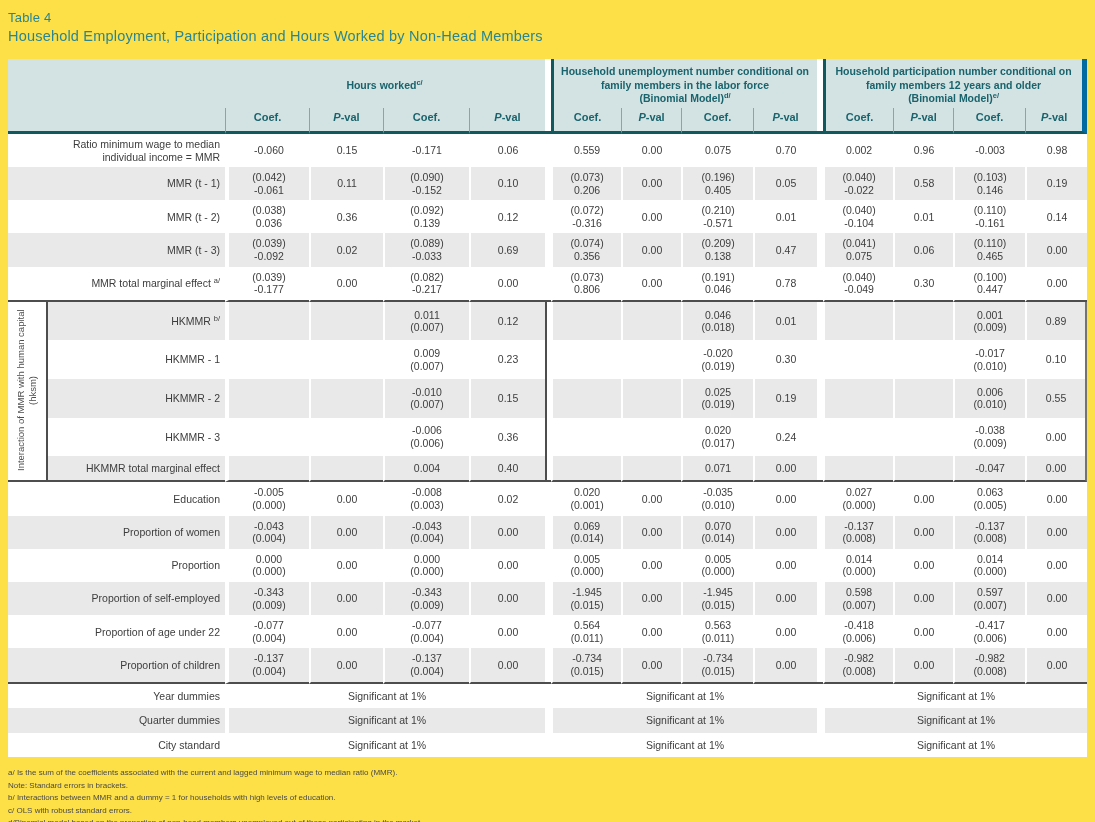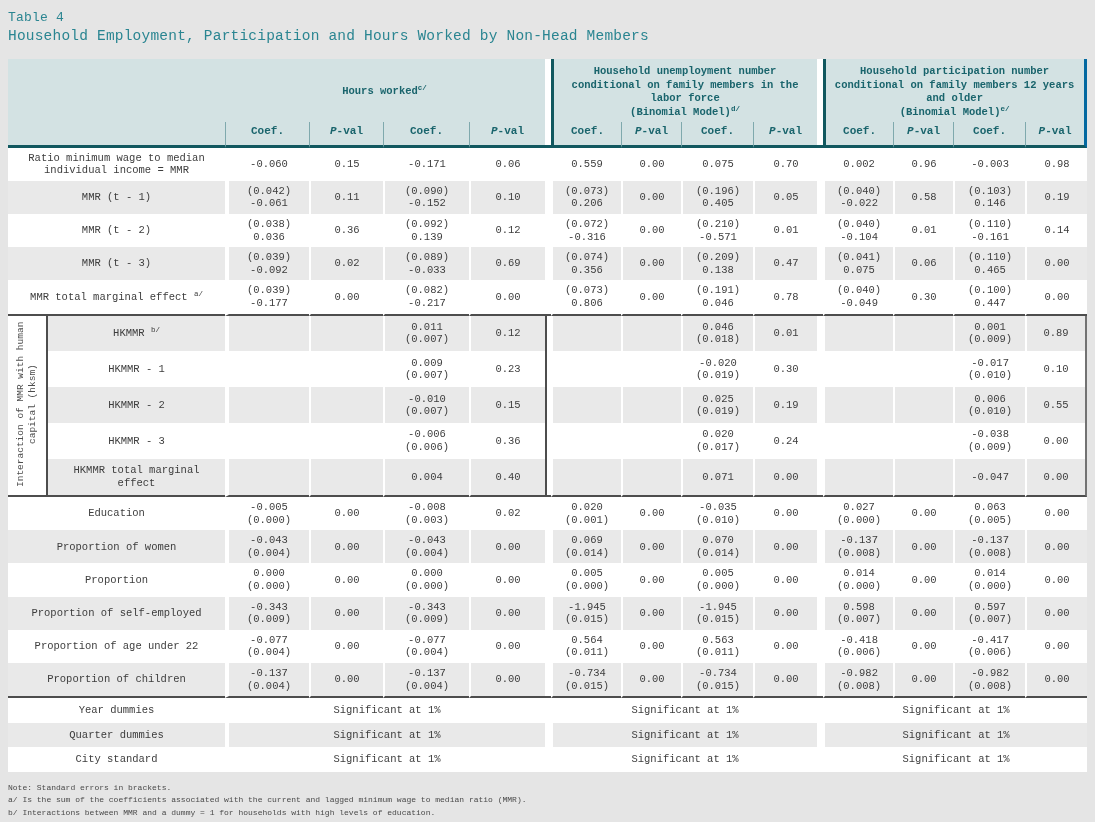--- a/index.html
+++ b/index.html
@@ -1,33 +1,33 @@
 <!DOCTYPE html>
 <html><head>
 <meta charset="utf-8">
 <style>
   html,body{margin:0;padding:0;background:#fff;font-family:"Liberation Sans",sans-serif;}
-  .page{width:1095px;height:822px;box-sizing:border-box;padding:10px 8px;background:#e5e5e5;font-family:Liberation Mono, monospace;}
+  .page{width:1095px;height:822px;box-sizing:border-box;padding:10px 8px;background:#fde047;}
   .tno{color:#2a8591;font-size:13px;letter-spacing:.2px;}
   .heading{color:#2a8591;font-size:14.5px;margin:3px 0 15px 0;letter-spacing:.2px;}
   table.main{border-collapse:separate;border-spacing:0;table-layout:fixed;width:1079px;}
   thead td{background:#d3e2e3;color:#19646c;text-align:center;vertical-align:middle;font-weight:bold;}
   td.gh{font-size:10.5px;padding:6px 4px 2px 3px;line-height:1.3;margin-left:28px;}
   td.sh{font-size:11px;padding:3px 2px 8px 2px;}
   td.hlabel,td.gapH,td.sh{border-bottom:3px solid #11585f;}
   td.gapH{background:#fff;}
   .bl3{border-left:3px solid #11585f;}
-  .br3{border-right:3px solid #0369a1;}
+  .br3{border-right:5px solid #0369a1;}
   td.sh.divd{border-left:1px solid #7fa9ad;}
   sup{font-size:7.5px;vertical-align:super;line-height:0;}
   .gm{display:block;}
   tbody td{font-size:10.5px;color:#3d3d3d;vertical-align:middle;line-height:1.2;background:#fff;}
   td.num{text-align:center;white-space:pre-line;padding:4px 2px;border-left:2px solid #fff;}
   td.num.first{border-left:4px solid #fff;}
-  td.lbl{text-align:center;padding:4px 5px;white-space:pre-line;}
+  td.lbl{text-align:right;padding:4px 5px;white-space:pre-line;}
   tr.stripe > td{background:#e9e9e9;}
   tbody td.gap, tr.stripe > td.gap{background:#fff;}
   tr.sec > td{border-bottom:2px solid #4d4d4d;}
   tbody td.gap.dark{border-left:2px solid #4d4d4d;}
   tbody td.edge{border-right:2px solid #737373;}
   tbody td.side, tr.stripe > td.side{background:#fff;border-right:2px solid #4d4d4d;border-bottom:2px solid #4d4d4d;text-align:center;vertical-align:middle;padding:2px;}
   .vert{writing-mode:vertical-rl;transform:rotate(180deg);display:inline-block;font-size:9.5px;color:#4d4d4d;line-height:1.25;max-height:172px;text-align:center;}
   td.sig{padding:6px 2px;}
   .foot{margin-top:10px;font-size:8px;color:#4a4a4a;line-height:1.55;}
 </style>
@@ -457,19 +457,19 @@
           <td class="num sig first" colspan="4">Significant at 1%</td>
           <td class="gap"></td>
           <td class="num sig" colspan="4">Significant at 1%</td>
           <td class="gap"></td>
           <td class="num sig" colspan="4">Significant at 1%</td>
         </tr>
       </tbody>
   </table>
 
   <div class="foot">
+      <div>a/ Is the sum of the coefficients associated with the current and lagged minimum wage to median ratio (MMR).</div>
       <div>Note: Standard errors in brackets.</div>
-      <div>a/ Is the sum of the coefficients associated with the current and lagged minimum wage to median ratio (MMR).</div>
       <div>b/ Interactions between MMR and a dummy = 1 for households with high levels of education.</div>
       <div>c/ OLS with robust standard errors.</div>
       <div>d/Binomial model based on the proportion of non-head members unemployed out of those participating in the market.</div>
     </div>
 </div>
 
 </body></html>

